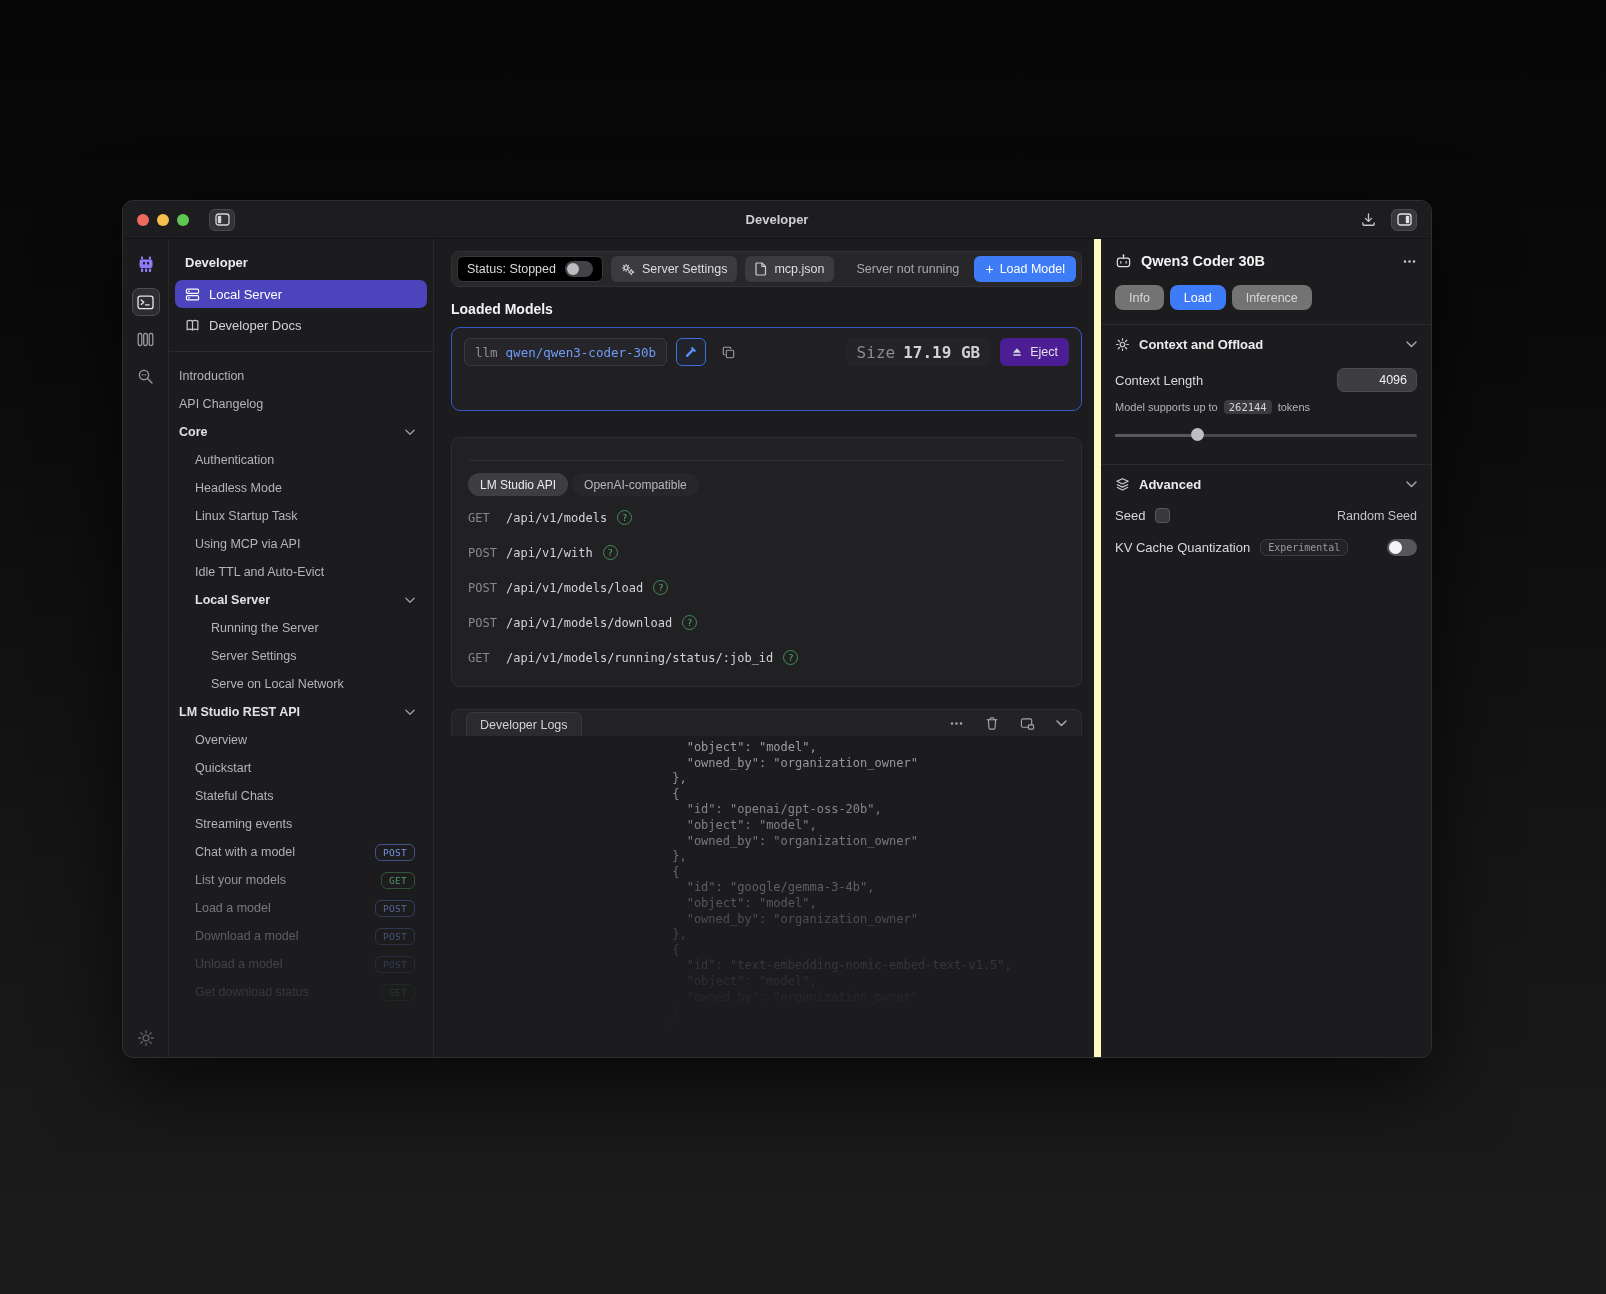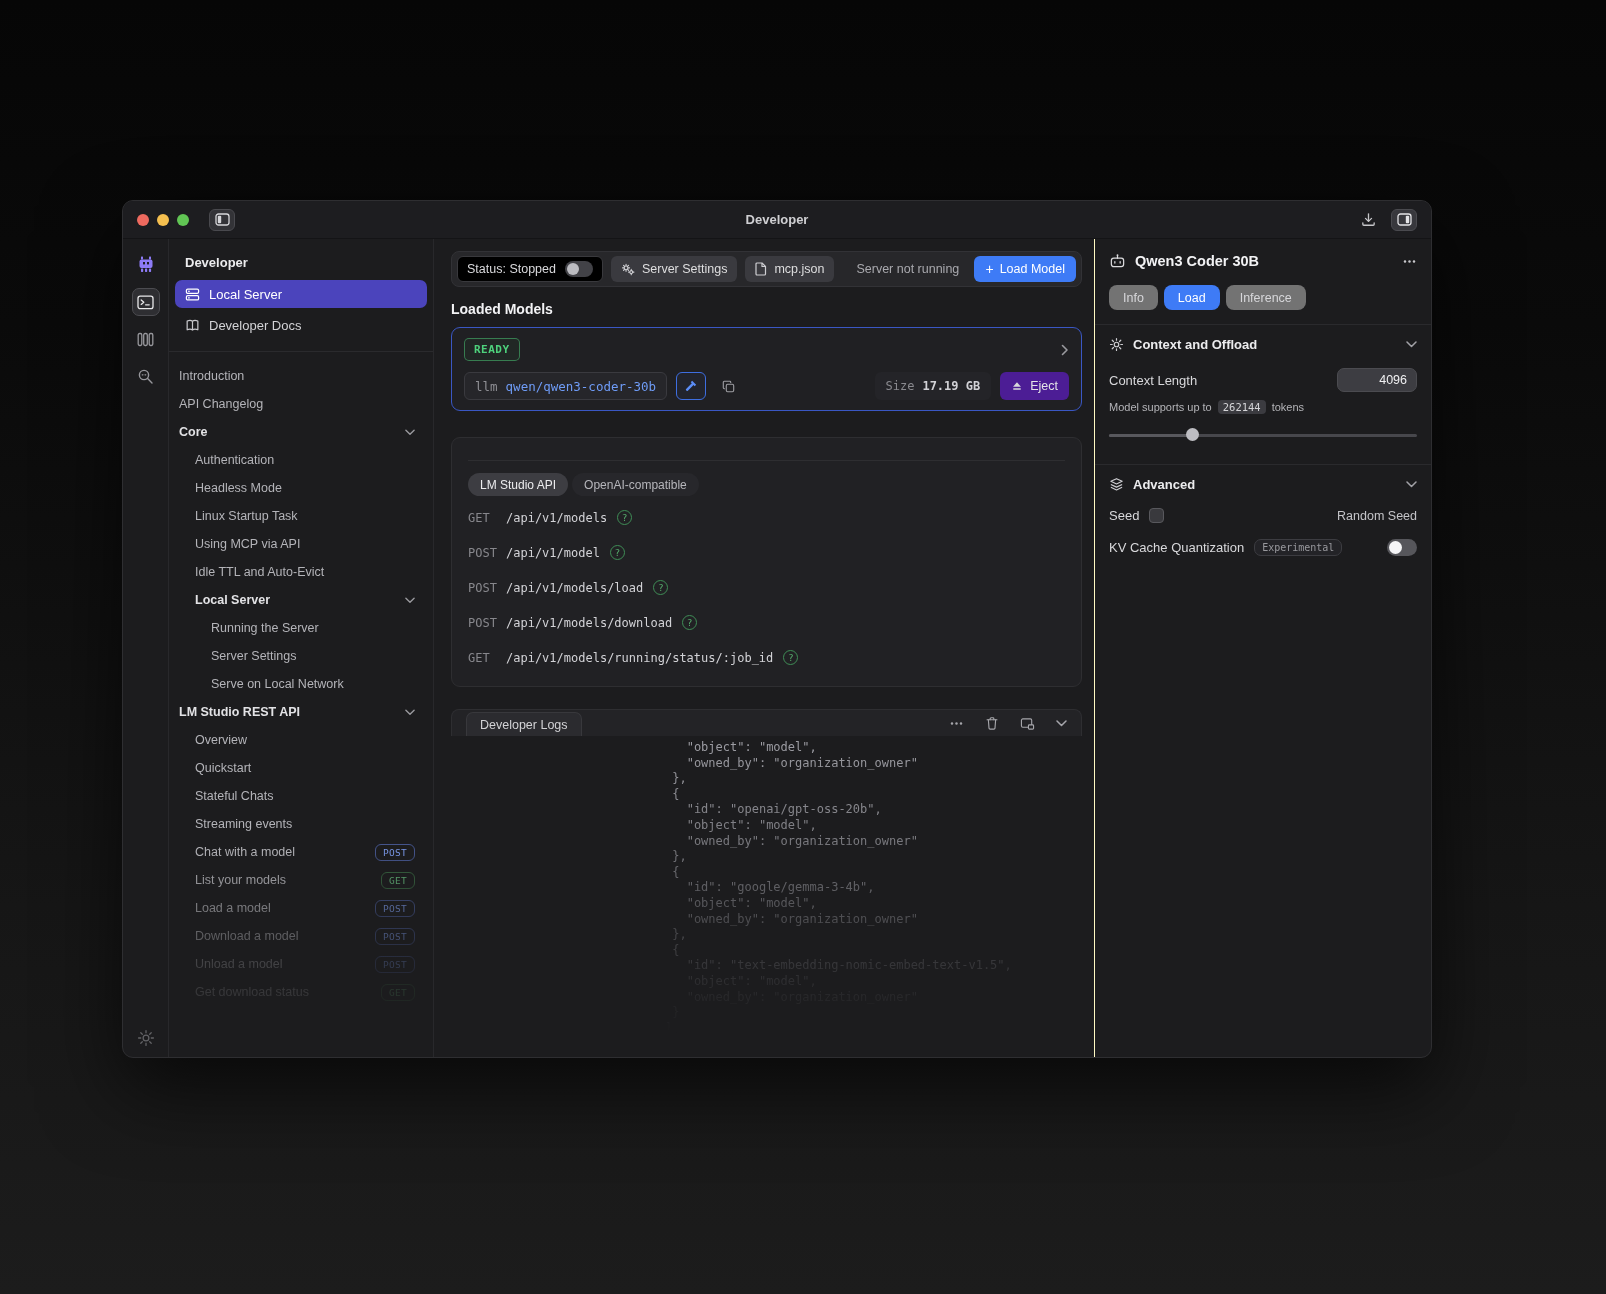--- a/index.html
+++ b/index.html
@@ -84,21 +84,21 @@
   .mc-chevron { margin-left:auto; display:flex; }
   .mc-row2 { display:flex; align-items:center; gap:9px; }
   .model-pill { height:28px; background:#26262a; border:1px solid #3a3a3f; border-radius:6px;
                 display:flex; align-items:center; gap:8px; padding:0 10px; font-size:12.5px; }
   .model-pill .type { color:#8f8f95; }
   .model-pill .name { color:#6f9cf7; }
   .hammer-btn { width:30px; height:28px; border:1px solid #3e6ee0; border-radius:6px; display:flex;
                 align-items:center; justify-content:center; background:rgba(62,110,224,.06); }
   .copy-btn { width:26px; height:26px; display:flex; align-items:center; justify-content:center; }
   .size-box { margin-left:auto; height:28px; background:#242428; border-radius:6px; display:flex; align-items:center;
-              gap:8px; padding:0 11px; font-size:12px; }
+              gap:8px; padding:0 11px; font-size:16px; }
   .size-box .lbl { color:#8a8a8f; }
   .size-box .val { color:#d2d2d6; font-weight:600; }
   .eject-btn { height:28px; background:#4c1d95; border-radius:6px; display:flex; align-items:center; gap:7px;
                padding:0 11px; color:#e4e4e7; font-size:12.5px; }
 
   .endpoints { margin-top:26px; height:250px; background:#212124; border:1px solid #2e2e31; border-radius:9px;
                padding:12px 16px 0 16px; }
   .ep-header { display:flex; align-items:center; height:26px; }
   .ep-title { color:#e9e9eb; font-size:13px; font-weight:500; }
   .rest-pill { margin-left:auto; height:26px; background:#37373c; border-radius:7px; display:flex; align-items:center;
@@ -125,21 +125,21 @@
   .logs-tab { height:24px; background:#2b2b2f; border:1px solid #38383c; border-bottom:none;
               border-radius:7px 7px 0 0; display:flex; align-items:center; padding:0 13px;
               color:#d2d2d5; font-size:12.5px; }
   .logs-icons { margin-left:auto; display:flex; align-items:center; gap:21px; padding-bottom:5px; }
   .logs-body { flex:1; min-height:0; overflow:hidden; position:relative; }
   .logs-pre { padding:4px 0 0 214px; font-size:12px; line-height:15.6px; color:#a6a6ad; white-space:pre;
               -webkit-mask-image:linear-gradient(180deg, rgba(0,0,0,.95) 0%, rgba(0,0,0,.7) 32%, rgba(0,0,0,.34) 62%, rgba(0,0,0,.1) 84%, rgba(0,0,0,0) 100%);
               mask-image:linear-gradient(180deg, rgba(0,0,0,.95) 0%, rgba(0,0,0,.7) 32%, rgba(0,0,0,.34) 62%, rgba(0,0,0,.1) 84%, rgba(0,0,0,0) 100%); }
 
   
-  .panel { flex:1; border-left:1px solid #fef9c3; padding:10px 14px 0 14px; display:flex; flex-direction:column; }
+  .panel { flex:1; border-left:7px solid #fef9c3; padding:10px 14px 0 14px; display:flex; flex-direction:column; }
   .p-titlerow { display:flex; align-items:center; gap:9px; height:24px; }
   .p-title { color:#f2f2f4; font-size:14.5px; font-weight:700; }
   .p-menu { margin-left:auto; display:flex; }
   .p-tabs { margin-top:12px; display:flex; gap:6px; }
   .p-tab { height:25px; border-radius:8px; display:flex; align-items:center; padding:0 14px; font-size:12.5px; color:#d7d7da; background:#737373; }
   .p-tab.active { background:#3e7bf6; color:#fff; font-weight:500; }
   .p-section { margin:14px -14px 0 -14px; border-top:1px solid #2a2a2d; padding:12px 14px 0 14px; }
   .ps-header { display:flex; align-items:center; gap:9px; }
   .ps-title { color:#ececee; font-size:13px; font-weight:700; }
   .ps-chevron { margin-left:auto; display:flex; }
@@ -418,28 +418,20 @@
           <div class="server-msg">Server not running</div>
           <div class="load-btn">
             <span class="plus">+</span>
             <span>Load Model</span>
           </div>
         </div>
 
         <div class="section-heading">Loaded Models</div>
 
         <div class="model-card">
-          <div class="mc-row1">
-            <div class="ready-badge mono">READY</div>
-            <div class="mc-chevron">
-              <svg width="8" height="12" viewBox="0 0 8 12" fill="none" stroke="#9a9a9f" stroke-width="1.6" stroke-linecap="round" stroke-linejoin="round">
-                  <path d="M1.5 1.5L6 6l-4.5 4.5"></path>
-                </svg>
-            </div>
-          </div>
           <div class="mc-row2">
             <div class="model-pill mono">
               <span class="type">llm</span>
               <span class="name">qwen/qwen3-coder-30b</span>
             </div>
             <div class="hammer-btn">
               <span>
                 <svg width="14" height="14" viewBox="0 0 16 16" fill="#5b8df7">
                     <path d="M9.3 1.9l4.6 4.6-1.7 1.7-1.3-1.3-6.5 6.5a1 1 0 0 1-1.4 0l-.6-.6a1 1 0 0 1 0-1.4l6.5-6.5-1.2-1.2z"></path>
                   </svg>
@@ -476,21 +468,21 @@
               <div class="ep-tab">OpenAI-compatible</div>
             </div>
           <div class="ep-rows" id="ep-rows">
               <div class="ep-row">
                 <span class="ep-method mono">GET</span>
                 <span class="ep-path mono">/api/v1/models</span>
                 <span class="help-circle">?</span>
               </div>
               <div class="ep-row">
                 <span class="ep-method mono">POST</span>
-                <span class="ep-path mono">/api/v1/model</span>
+                <span class="ep-path mono">/api/v1/with</span>
                 <span class="help-circle">?</span>
               </div>
               <div class="ep-row">
                 <span class="ep-method mono">POST</span>
                 <span class="ep-path mono">/api/v1/models/load</span>
                 <span class="help-circle">?</span>
               </div>
               <div class="ep-row">
                 <span class="ep-method mono">POST</span>
                 <span class="ep-path mono">/api/v1/models/download</span>

